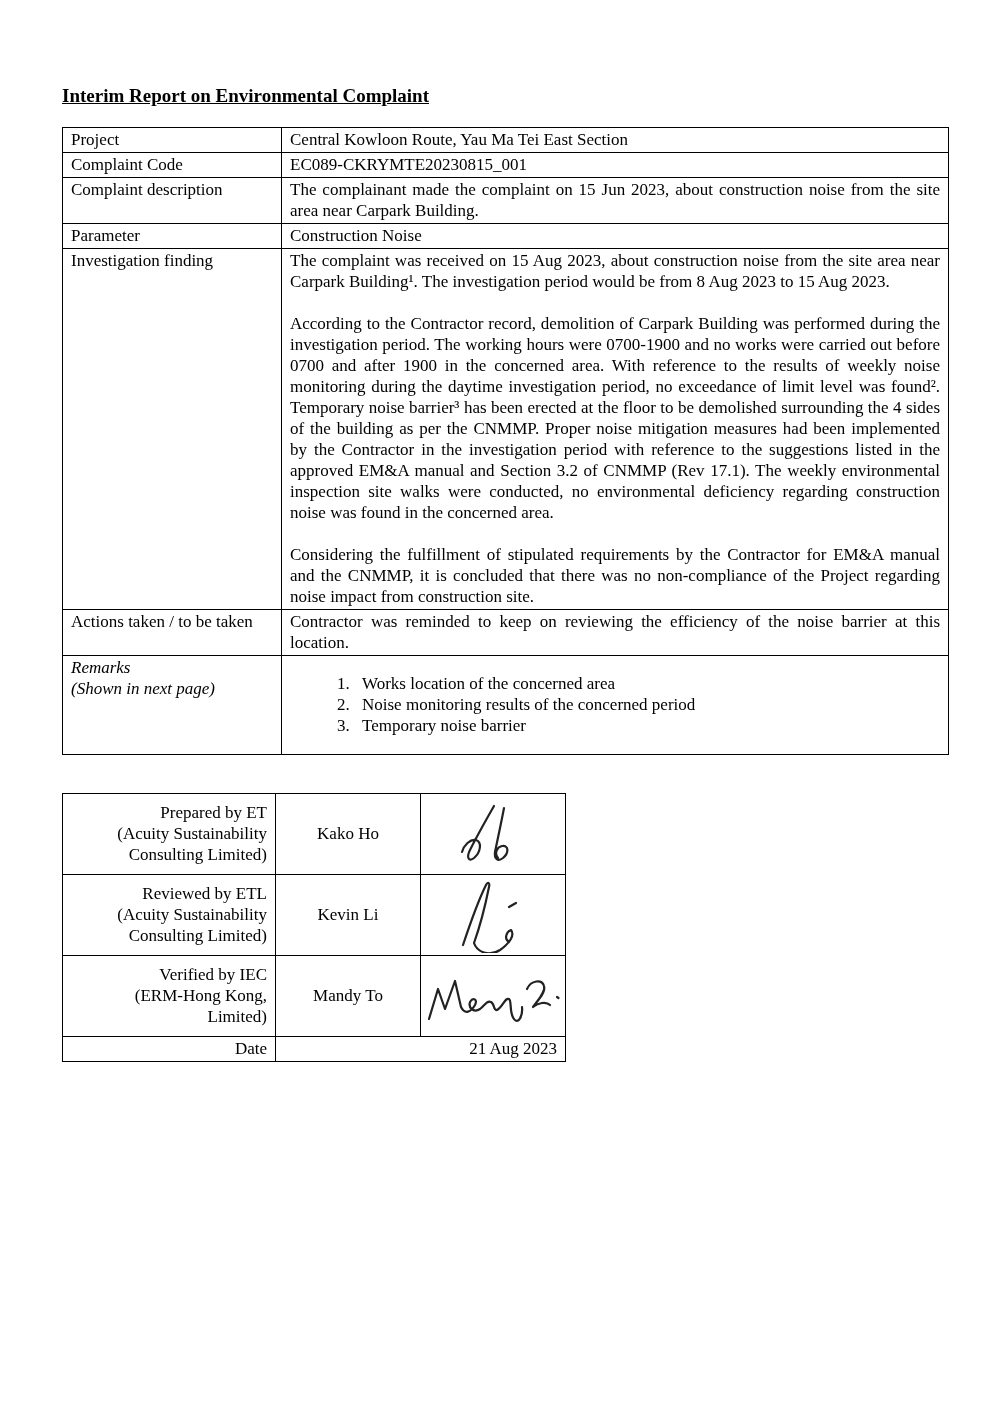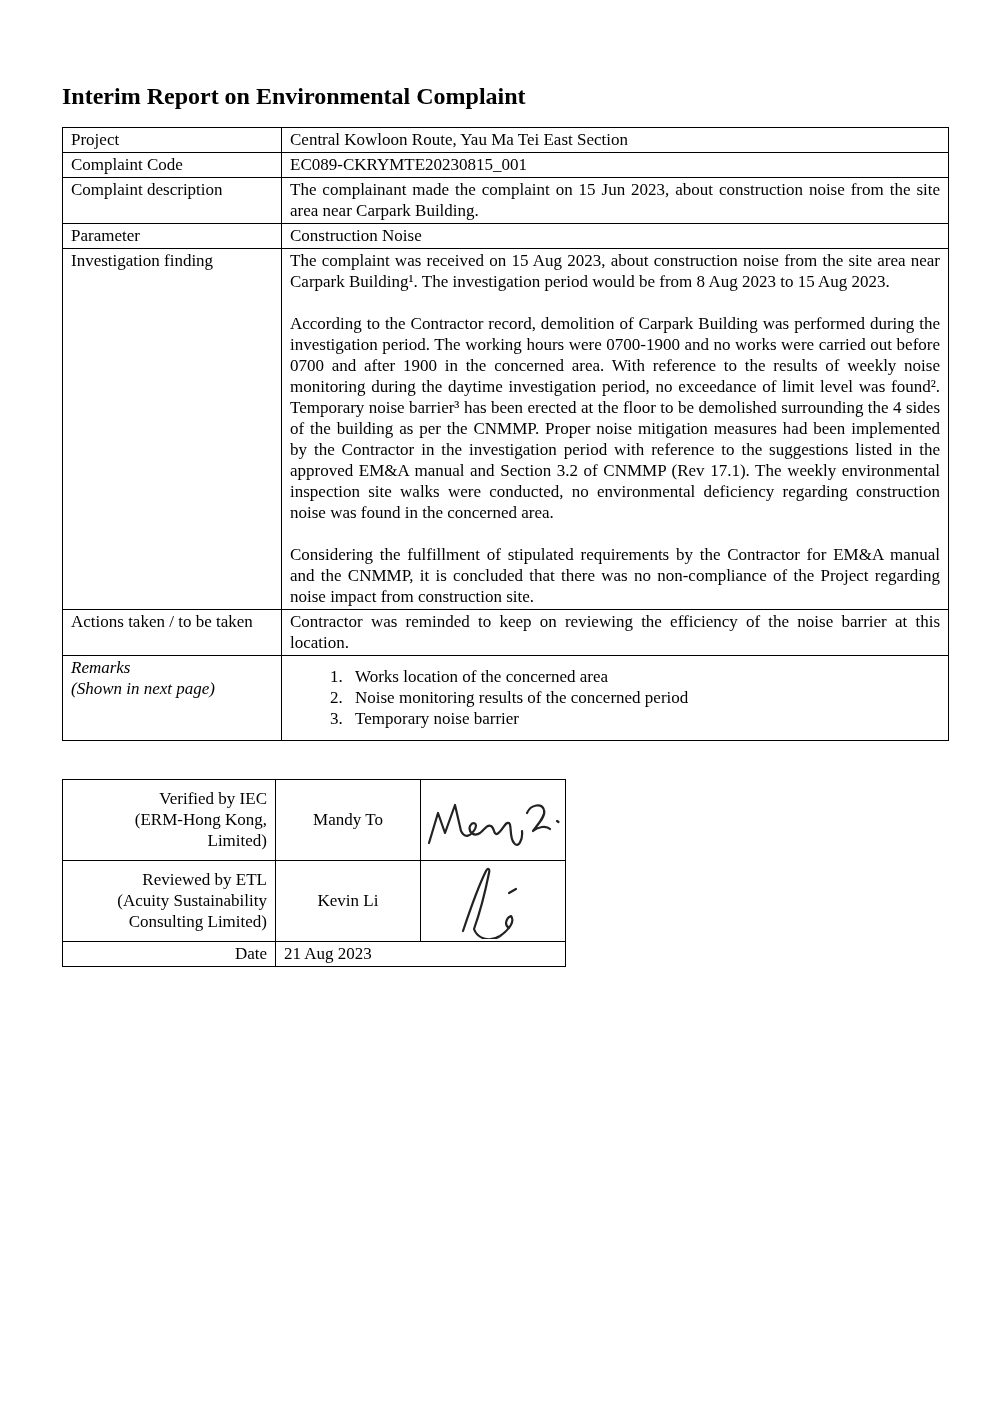--- a/index.html
+++ b/index.html
@@ -9,51 +9,52 @@
     background: #ffffff;
     color: #000;
     font-family: "Liberation Serif", serif;
     font-size: 17px;
     line-height: 21px;
   }
   .page { position: relative; width: 992px; height: 1403px; overflow: hidden; }
 
   .doc-title {
     margin: 85px 0 0 62px;
-    font-size: 24px;
+    font-size: 19px;
     font-weight: bold;
+    text-decoration: underline;
     line-height: 22px;
   }
 
   table { border-collapse: collapse; }
   td { border: 1.5px solid #000; padding: 1px 8px 2px 8px; vertical-align: top; }
 
   .report-table { margin: 20px 0 0 62px; width: 886px; table-layout: fixed; padding-left: 24px; }
   .report-table col.c-label { width: 219px; }
   .report-table col.c-value { width: 667px; }
   .report-table .justify { text-align: justify; }
   .report-table p { margin: 0 0 21px 0; text-align: justify; }
   .report-table p:last-child { margin-bottom: 0; }
   .pre-line { white-space: pre-line; font-style: italic; }
 
-  .remarks-list { margin: 9px; padding: 0 0 0 48px; }
+  .remarks-list { margin: 16px; padding: 0 0 0 48px; }
   .remarks-list li { padding-left: 8px; margin: 0; }
 
   .signoff-table { margin: 38px 0 0 62px; width: 503px; table-layout: fixed; }
   .signoff-table col.s-role { width: 213px; }
   .signoff-table col.s-name { width: 145px; }
   .signoff-table col.s-sig  { width: 145px; }
   .signoff-table td { vertical-align: middle; }
   .role-cell { text-align: right; white-space: pre-line; }
   .name-cell { text-align: center; }
   .sig-cell  { text-align: center; padding: 0; }
   .sig-row   { height: 81px; }
   .date-row  { height: 24px; }
   .date-label { text-align: right; }
-  .date-value { text-align: left; }
+  .date-value { text-align: right; }
 
   .sig-cell svg { display: block; margin: 0 auto; }
   .sig-stroke { fill: none; stroke: #222; stroke-width: 2.2; stroke-linecap: round; stroke-linejoin: round; }
 </style>
 </head>
 <body>
 
 <div class="page">
 
   <div class="doc-title">Interim Report on Environmental Complaint</div>
@@ -107,44 +108,56 @@
   </table>
 
   <table class="signoff-table">
     <colgroup>
         <col class="s-role">
         <col class="s-name">
         <col class="s-sig">
       </colgroup>
     <tbody>
       <tr class="sig-row">
-        <td class="role-cell">Verified by IEC
-(ERM-Hong Kong,
-Limited)</td>
-        <td class="name-cell">Mandy To</td>
+        <td class="role-cell">Prepared by ET
+(Acuity Sustainability
+Consulting Limited)</td>
+        <td class="name-cell">Kako Ho</td>
         <td class="sig-cell">
-          <svg width="140" height="74" viewBox="0 0 140 74">
-            <path class="sig-stroke" d="M6,60 L15,30 L22,50 L32,22 L38,48 C42,56 48,53 52,46 C55,40 50,38 47,43 C45,49 51,54 57,50 C62,46 64,41 68,43 C72,45 70,52 74,51 C80,48 82,38 86,40 C89,42 86,54 91,60 C95,66 100,57 99,48"></path>
-            <path class="sig-stroke" d="M104,30 C108,21 119,20 121,27 C123,33 115,41 110,48 C115,44 123,42 127,46"></path>
-            <path class="sig-stroke" d="M134,38 l1.5,1"></path>
+          <svg width="110" height="72" viewBox="0 0 110 72">
+            <path class="sig-stroke" d="M56,8 C48,22 38,40 32,52 C28,60 31,64 36,60 C43,54 44,44 38,42 C32,41 26,47 24,54"></path>
+            <path class="sig-stroke" d="M66,10 C63,26 59,44 57,54 C56,61 60,64 65,60 C71,55 71,47 64,48 C59,49 56,55 60,60"></path>
           </svg>
         </td>
       </tr>
       <tr class="sig-row">
         <td class="role-cell">Reviewed by ETL
 (Acuity Sustainability
 Consulting Limited)</td>
         <td class="name-cell">Kevin Li</td>
         <td class="sig-cell">
           <svg width="120" height="76" viewBox="0 0 120 76">
             <path class="sig-stroke" d="M30,68 C36,50 46,22 53,8 C55,4 57,6 56,10 C52,30 46,52 41,66 C44,75 56,80 67,73 C77,66 82,58 78,53 C73,55 71,62 76,65"></path>
             <path class="sig-stroke" d="M76,30 l7,-4"></path>
           </svg>
         </td>
       </tr>
+      <tr class="sig-row">
+        <td class="role-cell">Verified by IEC
+(ERM-Hong Kong,
+Limited)</td>
+        <td class="name-cell">Mandy To</td>
+        <td class="sig-cell">
+          <svg width="140" height="74" viewBox="0 0 140 74">
+            <path class="sig-stroke" d="M6,60 L15,30 L22,50 L32,22 L38,48 C42,56 48,53 52,46 C55,40 50,38 47,43 C45,49 51,54 57,50 C62,46 64,41 68,43 C72,45 70,52 74,51 C80,48 82,38 86,40 C89,42 86,54 91,60 C95,66 100,57 99,48"></path>
+            <path class="sig-stroke" d="M104,30 C108,21 119,20 121,27 C123,33 115,41 110,48 C115,44 123,42 127,46"></path>
+            <path class="sig-stroke" d="M134,38 l1.5,1"></path>
+          </svg>
+        </td>
+      </tr>
       <tr class="date-row">
         <td class="date-label">Date</td>
         <td class="date-value" colspan="2">21 Aug 2023</td>
       </tr>
     </tbody>
   </table>
 
 </div>
 
 </body></html>

